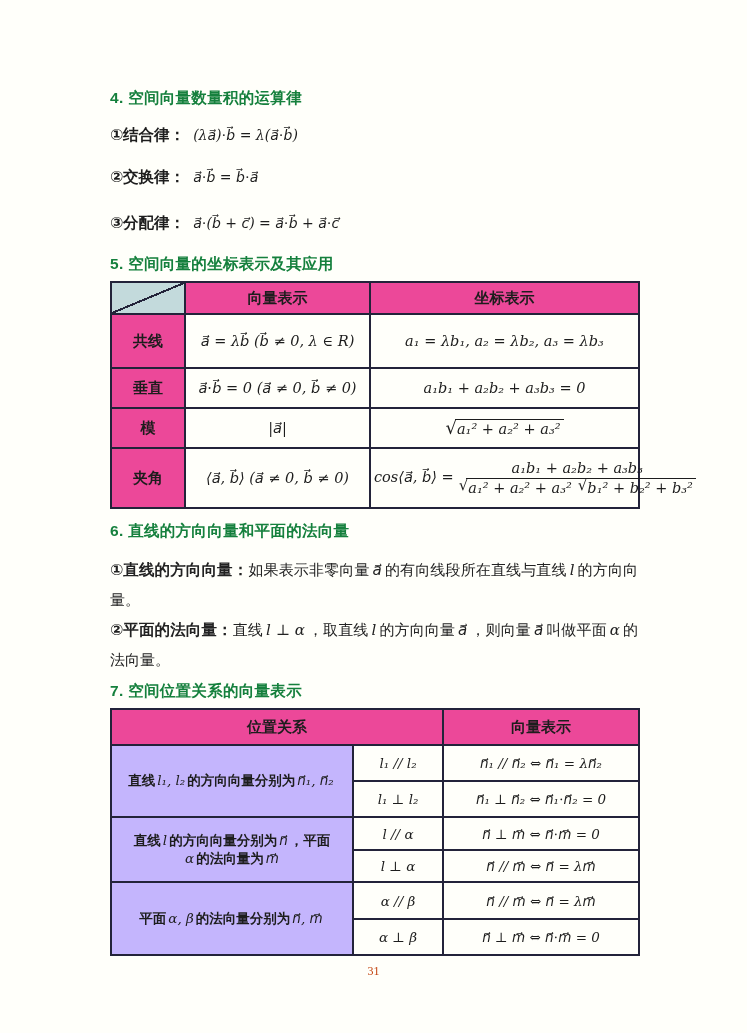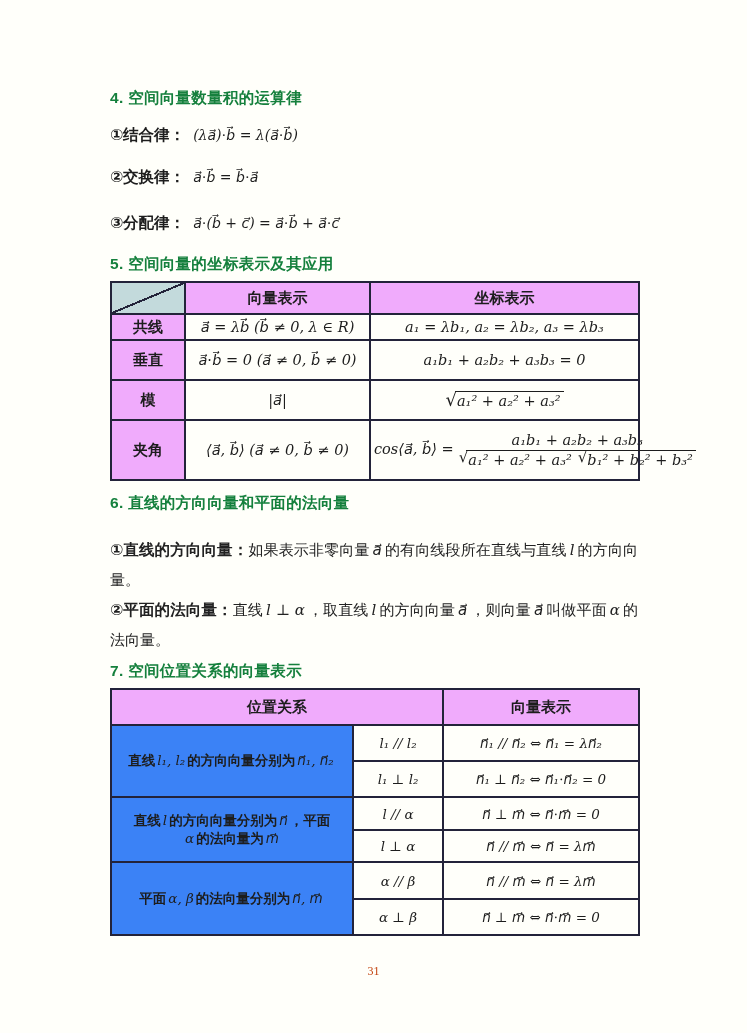--- a/index.html
+++ b/index.html
@@ -10,45 +10,45 @@
              font-size:15.5px;color:#15803d;line-height:20px;letter-spacing:.3px;}
   .law{display:flex;align-items:center;height:30px;}
   .law-label{font-family:"Liberation Sans","DejaVu Sans",sans-serif;font-weight:bold;
              font-size:15.5px;white-space:nowrap;}
   .math{font-family:"DejaVu Serif","DejaVu Sans",serif;font-style:italic;font-size:14px;}
   .law .math{margin-left:8px;}
   .rm{font-style:normal;}
   .mt12{margin-top:12px}.mt10{margin-top:16px}
   table{border-collapse:collapse;width:528px;table-layout:fixed;}
   th,td{border:2px solid #23233a;text-align:center;vertical-align:middle;padding:0 3px;}
-  .teal{background:#f0abfc;margin-left:27px;}
+  .teal{background:#ec4899;margin-left:27px;}
   .t1 .hdr th{height:30px;font-family:"Liberation Sans","DejaVu Sans",sans-serif;
               font-weight:bold;font-size:15px;}
   .rowhead{font-family:"Liberation Sans","DejaVu Sans",sans-serif;font-weight:bold;font-size:15px;}
   .diag{background-color:#c3dadc;
         background-image:linear-gradient(to bottom right,rgba(0,0,0,0) calc(50% - 1px),
           #23233a calc(50% - 1px),#23233a calc(50% + 1px),rgba(0,0,0,0) calc(50% + 1px));}
-  .r-dot{height:40px}.r-col{height:26px}.r-perp{height:40px}.r-mod{height:40px}.r-ang{height:60px}
+  .r-dot{height:40px}.r-col{height:54px}.r-perp{height:40px}.r-mod{height:40px}.r-ang{height:60px}
   .t1 td.math{font-size:14.5px;}
   .sqrt{display:inline-flex;align-items:flex-start;white-space:nowrap;}
   .sqrt .sign{font-style:normal;font-size:18px;line-height:1.05;margin-right:-2px;}
   .sqrt .radicand{border-top:1.4px solid #1d1d1d;padding:1px 3px 0 2px;}
   .angle-cell{font-size:12.3px;white-space:nowrap;}
   .angle-cell .sqrt .sign{font-size:15px;}
   .frac{display:inline-block;vertical-align:middle;text-align:center;margin-left:5px;}
   .frac .num{border-bottom:1.4px solid #1d1d1d;padding:0 10px 2px;}
   .frac .den{padding-top:2px;display:flex;justify-content:center;gap:3px;}
   .para{font-size:15px;line-height:30px;text-align:justify;color:#222;}
   .para .plabel{font-family:"Liberation Sans","DejaVu Sans",sans-serif;font-weight:bold;
                 font-size:15.5px;font-style:normal;}
   .para .mi{font-family:"DejaVu Serif","DejaVu Sans",serif;font-style:italic;margin:0 3px;}
   .t2 .hdr th{height:34px;font-family:Liberation Serif, serif;
               font-weight:bold;font-size:15px;}
   .t2 td{font-family:"DejaVu Serif","DejaVu Sans",serif;font-style:italic;font-size:13.5px;}
-  .grouplabel{font-size:13.5px;font-weight:normal;background:#3b82f6;}
+  .grouplabel{font-size:13.5px;font-weight:normal;background:#c4b5fd;}
   .grouplabel .cn{font-family:"Liberation Sans","DejaVu Sans",sans-serif;font-weight:bold;
                   font-style:normal;font-size:13.5px;}
   .grouplabel .mi{font-family:"DejaVu Serif","DejaVu Sans",serif;font-style:italic;margin:0 2px;}
   .g1r{height:36px}.g2r1{height:33px}.g2r2{height:32px}.g3r1{height:37px}.g3r2{height:36px}
   .page-number{position:absolute;left:0;right:0;bottom:54px;text-align:center;
                font-size:12px;color:#c2410c;font-family:"Liberation Serif",serif;}
 </style>
 </head>
 <body>
 
@@ -118,21 +118,21 @@
                     <span class="radicand">b₁² + b₂² + b₃²</span>
                   </span>
                 </span></span>
         </td>
       </tr>
     </tbody>
       </table>
 
     <div class="sec-title mt12">6. 直线的方向向量和平面的法向量</div>
 
-    <div class="para" style="margin-top:22px;">
+    <div class="para" style="margin-top:14px;">
       <span class="plabel">①直线的方向向量：</span><span>如果表示非零向量</span><span class="mi">a⃗</span><span>的有向线段所在直线与直线</span><span class="mi">l</span><span>的方向向量。</span>
     </div>
 
     <div class="para">
       <span class="plabel">②平面的法向量：</span><span>直线</span><span class="mi">l ⊥ α</span><span>，取直线</span><span class="mi">l</span><span>的方向向量</span><span class="mi">a⃗</span><span>，则向量</span><span class="mi">a⃗</span><span>叫做平面</span><span class="mi">α</span><span>的法向量。</span>
     </div>
 
     <div class="sec-title" style="margin-top:6px;">7. 空间位置关系的向量表示</div>
 
     <table class="t2" style="margin-top:7px;">

